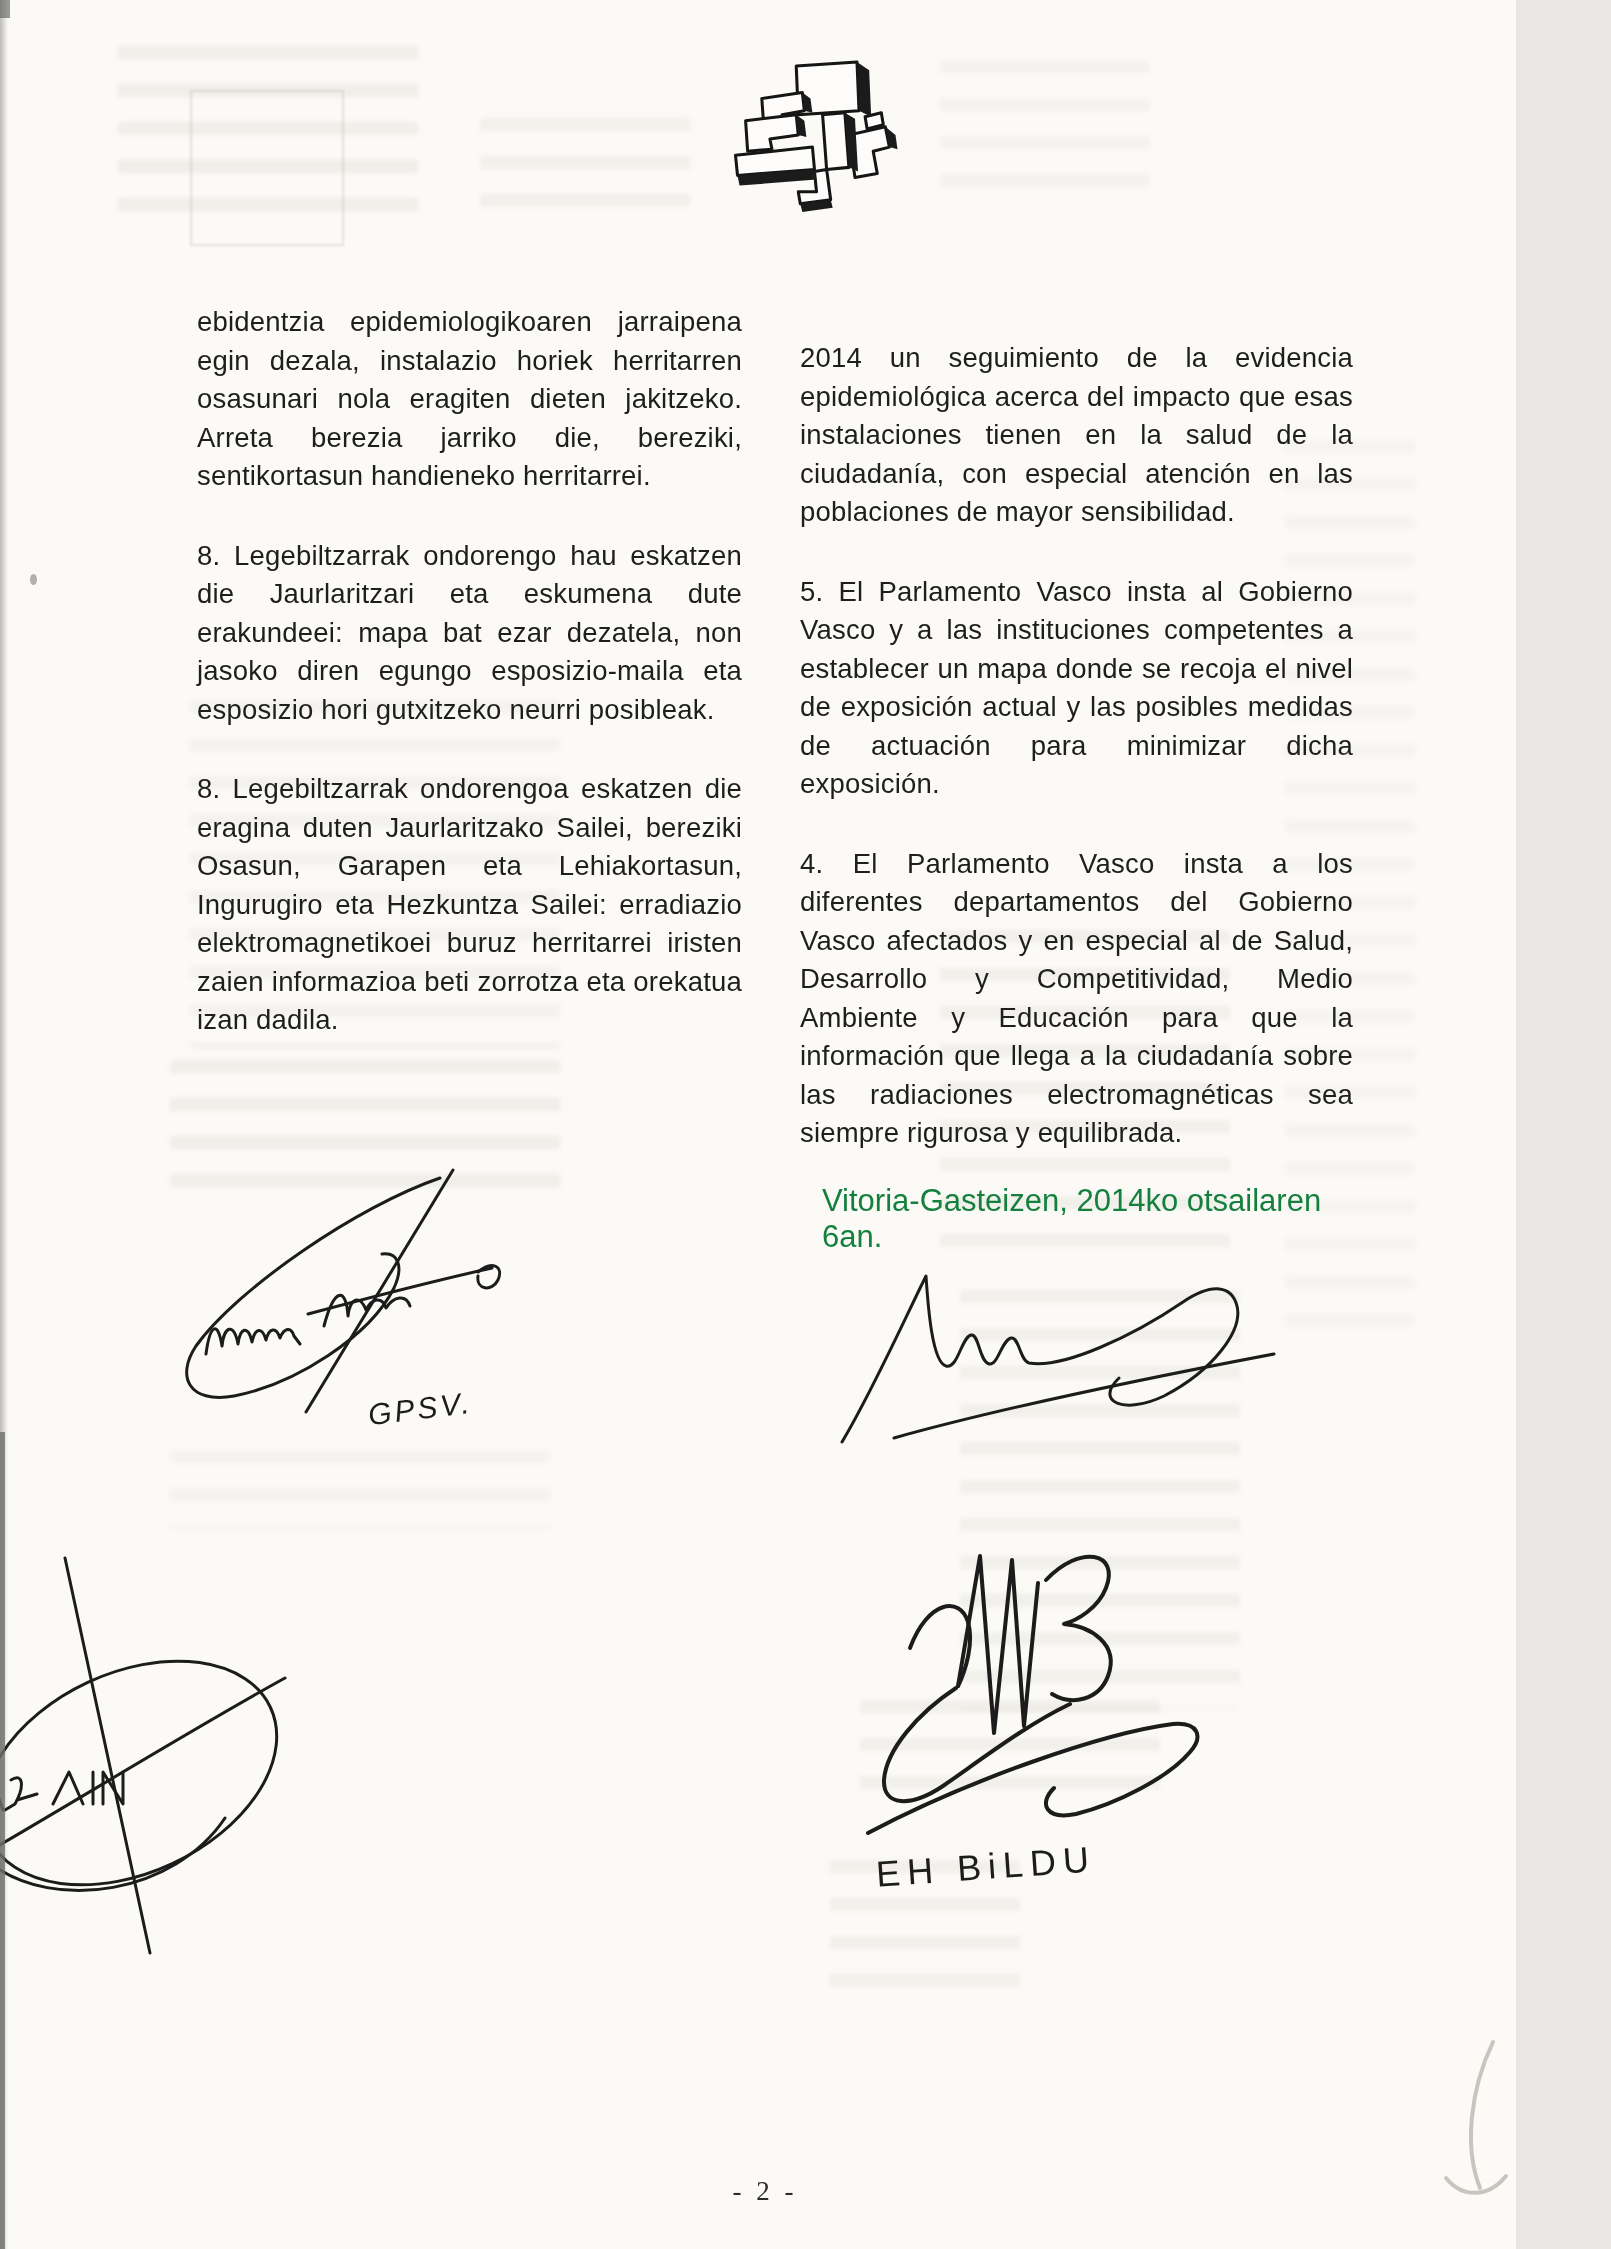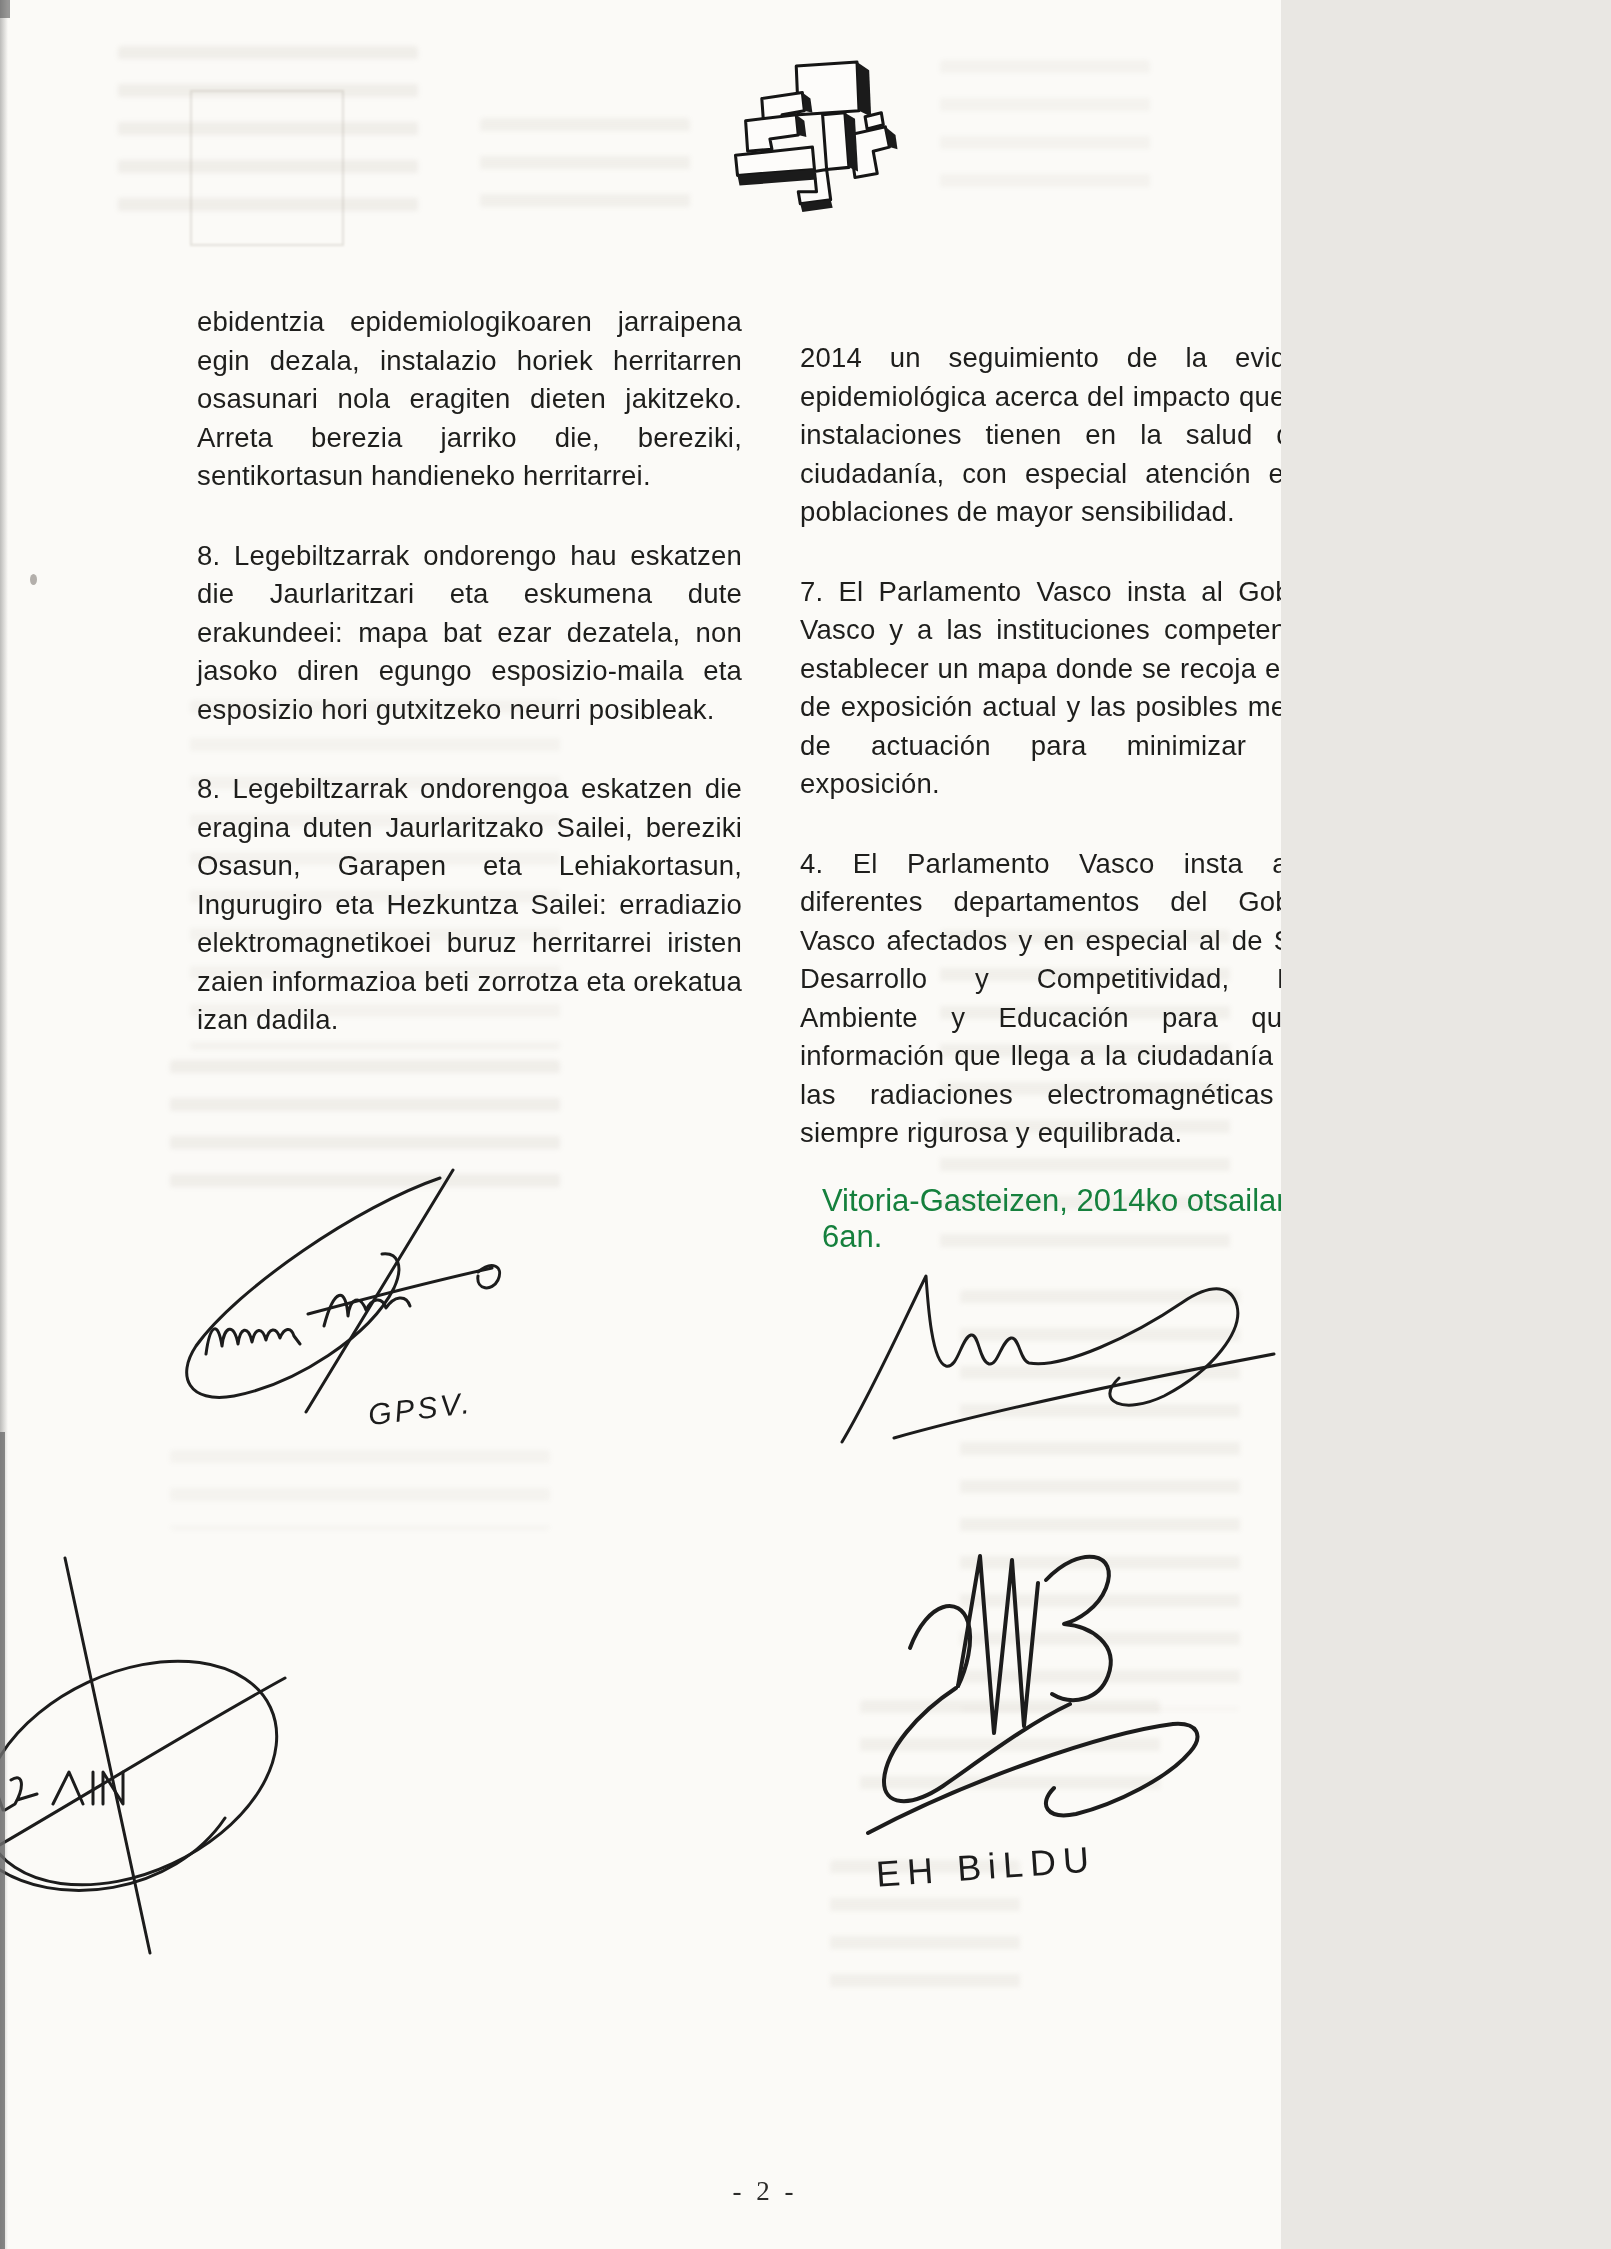--- a/index.html
+++ b/index.html
@@ -1,22 +1,23 @@
 <!DOCTYPE html>
 <html><head>
 <meta charset="utf-8">
 <style>
   html,body{margin:0;padding:0;background:#e9e7e3;}
   .page{
     position:relative;
-    width:1281px;height:2249px;
+    width:1471px;height:2249px;
     background:#fbfaf7;
     overflow:hidden;
     font-family:"Liberation Sans",sans-serif;
     color:#1d1d1b;
+    padding-left:45px;
   }
   
   .col{position:absolute;top:303px;font-size:27.5px;line-height:38.5px;
        text-align:justify;letter-spacing:.2px;color:#1e1e1c;}
   .col p{margin:0 0 41px 0;}
   #leftcol{left:197px;width:545px;}
   #rightcol{left:800px;width:553px;margin-top:36px;}
   .dateline{position:absolute;left:822px;top:1183px;width:560px;
             font-size:31px;color:#15803d;}
   .pagenum{position:absolute;left:690px;top:2176px;width:150px;text-align:center;
@@ -95,21 +96,21 @@
   </svg>
 
   <div class="col" id="leftcol">
     <p>ebidentzia epidemiologikoaren jarraipena egin dezala, instalazio horiek herritarren osasunari nola eragiten dieten jakitzeko. Arreta berezia jarriko die, bereziki, sentikortasun handieneko herritarrei.</p>
     <p>8. Legebiltzarrak ondorengo hau eskatzen die Jaurlaritzari eta eskumena dute erakundeei: mapa bat ezar dezatela, non jasoko diren egungo esposizio-maila eta esposizio hori gutxitzeko neurri posibleak.</p>
     <p>8. Legebiltzarrak ondorengoa eskatzen die eragina duten Jaurlaritzako Sailei, bereziki Osasun, Garapen eta Lehiakortasun, Ingurugiro eta Hezkuntza Sailei: erradiazio elektromagnetikoei buruz herritarrei iristen zaien informazioa beti zorrotza eta orekatua izan dadila.</p>
   </div>
 
   <div class="col" id="rightcol">
     <p>2014 un seguimiento de la evidencia epidemiológica acerca del impacto que esas instalaciones tienen en la salud de la ciudadanía, con especial atención en las poblaciones de mayor sensibilidad.</p>
-    <p>7. El Parlamento Vasco insta al Gobierno Vasco y a las instituciones competentes a establecer un mapa donde se recoja el nivel de exposición actual y las posibles medidas de actuación para minimizar dicha exposición.</p>
+    <p>5. El Parlamento Vasco insta al Gobierno Vasco y a las instituciones competentes a establecer un mapa donde se recoja el nivel de exposición actual y las posibles medidas de actuación para minimizar dicha exposición.</p>
     <p>4. El Parlamento Vasco insta a los diferentes departamentos del Gobierno Vasco afectados y en especial al de Salud, Desarrollo y Competitividad, Medio Ambiente y Educación para que la información que llega a la ciudadanía sobre las radiaciones electromagnéticas sea siempre rigurosa y equilibrada.</p>
   </div>
 
   <div class="dateline">Vitoria-Gasteizen, 2014ko otsailaren 6an.</div>
 
   <svg class="sig" style="left:148px;top:1168px;width:370px;height:260px" viewBox="0 0 370 260">
     <path d="M 292,10 C 210,38 90,120 48,178 C 28,208 40,236 86,228 C 148,216 222,168 246,120 C 256,98 250,84 234,86"></path>
     <path d="M 305,2 L 158,244"></path>
     <path d="M 58,186 C 62,156 70,152 74,178 C 76,158 86,154 90,176 C 92,160 100,156 104,174 C 107,160 114,158 118,172 C 121,160 128,158 132,170 C 136,160 143,158 146,168 L 152,176"></path>
     <path d="M 176,158 C 186,120 198,118 200,148 C 202,130 212,126 218,142 C 224,130 234,128 238,140 C 246,128 258,126 262,138"></path>

